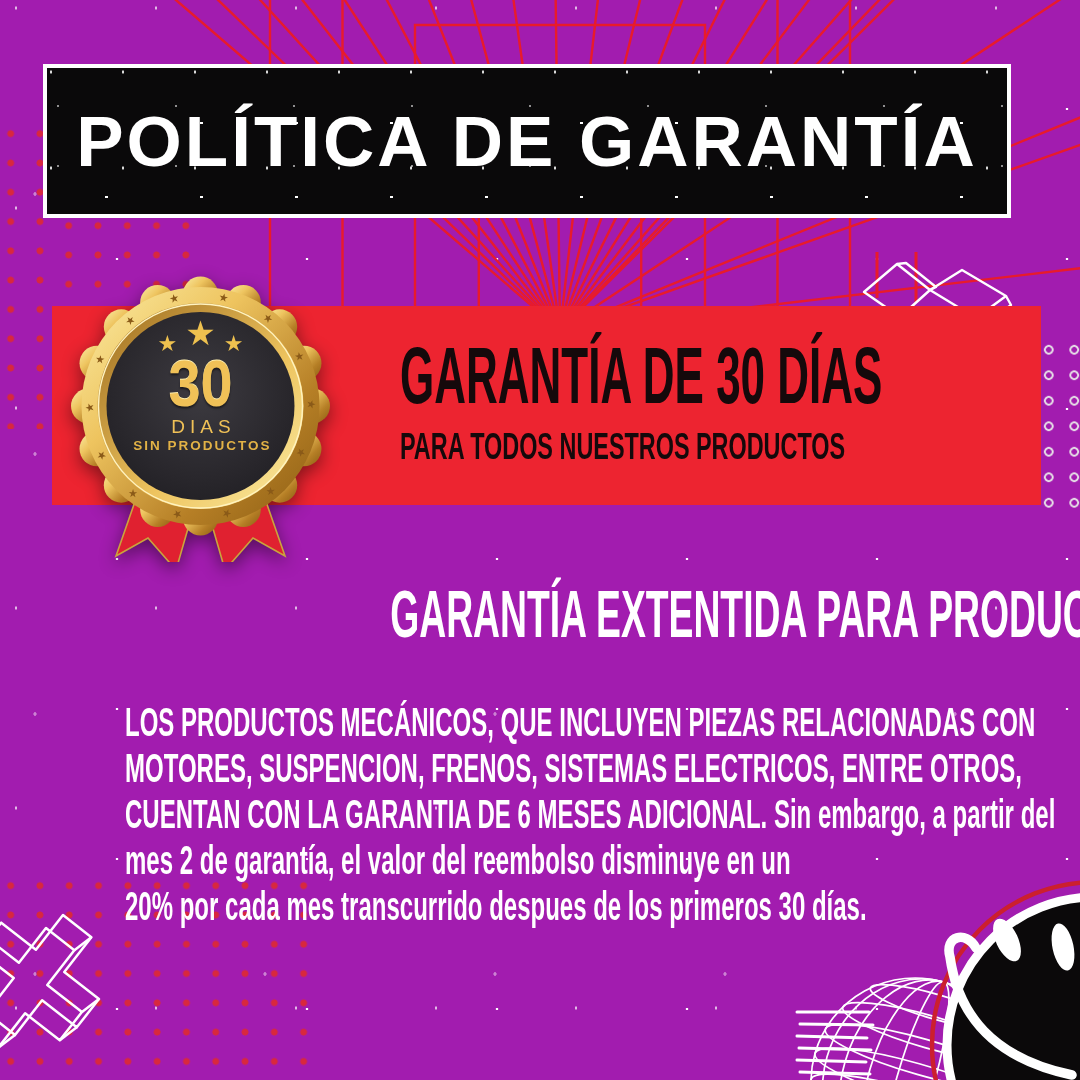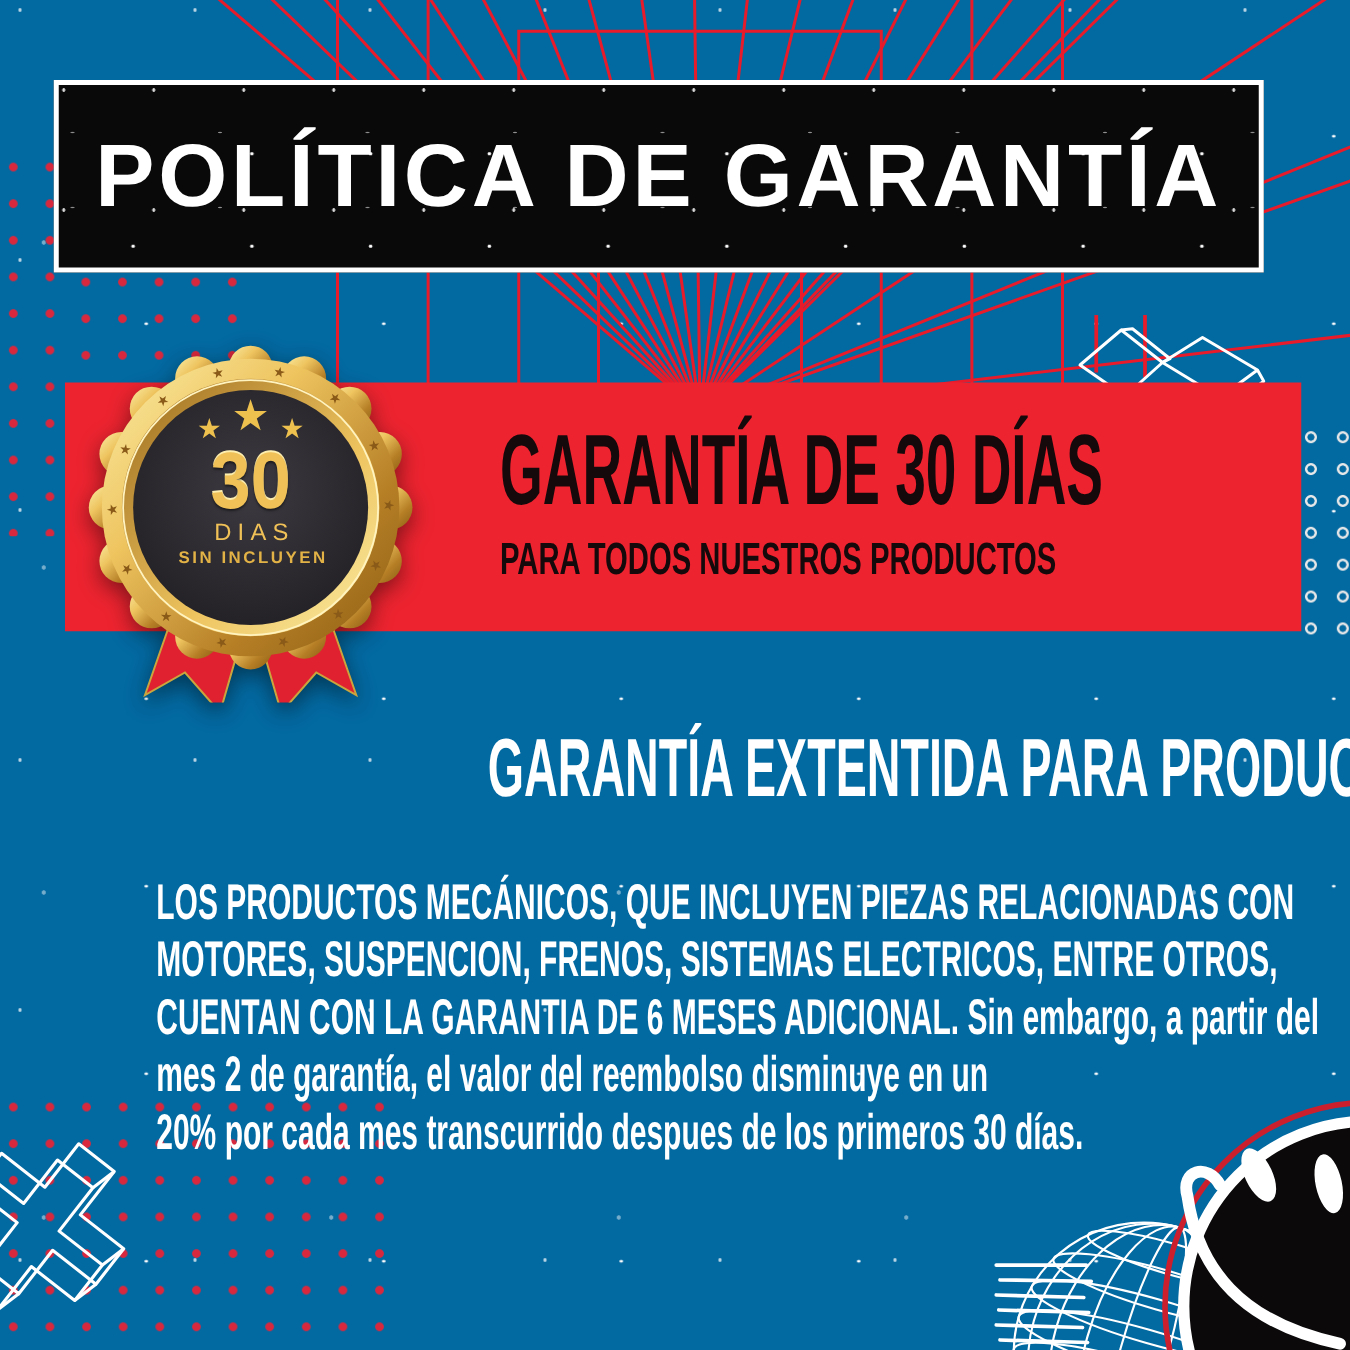--- a/index.html
+++ b/index.html
@@ -1,16 +1,16 @@
 <!DOCTYPE html>
 <html><head>
 <meta charset="utf-8">
 <style>
   html,body{margin:0;padding:0;background:#000;}
-  .canvas{position:relative;width:1080px;height:1080px;background:#0369a1;overflow:hidden;
+  .canvas{position:relative;width:1080px;height:1080px;background:#a21caf;overflow:hidden;
           font-family:"Liberation Sans",sans-serif;}
   
   .canvas::before{content:"";position:absolute;inset:0;z-index:0;pointer-events:none;
     background-image:
       radial-gradient(#ffffff 1.1px, transparent 1.7px),
       radial-gradient(rgba(255,255,255,.7) .9px, transparent 1.4px),
       radial-gradient(rgba(255,255,255,.45) 1.3px, transparent 1.9px);
     background-size:190px 150px,140px 200px,230px 260px;
     background-position:22px 34px,86px 108px,150px 64px;}
   svg{position:absolute;}
@@ -193,21 +193,21 @@
           <text x="0" y="0" fill="#8a5a18" font-size="11" text-anchor="middle" font-family="DejaVu Sans" transform="translate(33.51197310630074,135.60065655063315) rotate(269.14285714285717)">★</text>
           <text x="0" y="0" fill="#8a5a18" font-size="11" text-anchor="middle" font-family="DejaVu Sans" transform="translate(43.412619681238496,89.02177657087644) rotate(294.8571428571429)">★</text>
           <text x="0" y="0" fill="#8a5a18" font-size="11" text-anchor="middle" font-family="DejaVu Sans" transform="translate(72.54261262688688,51.35138536296785) rotate(320.57142857142856)">★</text>
           <text x="0" y="0" fill="#8a5a18" font-size="11" text-anchor="middle" font-family="DejaVu Sans" transform="translate(115.13239958444169,30.050565902663195) rotate(346.2857142857143)">★</text>
         </g>
     </svg>
     <div class="badge-content">
       <div class="badge-stars"><span class="s">★</span><span class="b">★</span><span class="s">★</span></div>
       <div class="badge-num">30</div>
       <div class="badge-dias">DIAS</div>
-      <div class="badge-tag">SIN INCLUYEN</div>
+      <div class="badge-tag">SIN PRODUCTOS</div>
     </div>
   </div>
 
   <h3 class="section-heading">
     <span>GARANTÍA EXTENTIDA PARA PRODUCTOS MECÁNICOS</span>
   </h3>
 
   <div class="body-text">
     <div class="line"><span>LOS PRODUCTOS MECÁNICOS, QUE INCLUYEN PIEZAS RELACIONADAS CON</span></div>
     <div class="line"><span>MOTORES, SUSPENCION, FRENOS, SISTEMAS ELECTRICOS, ENTRE OTROS,</span></div>

